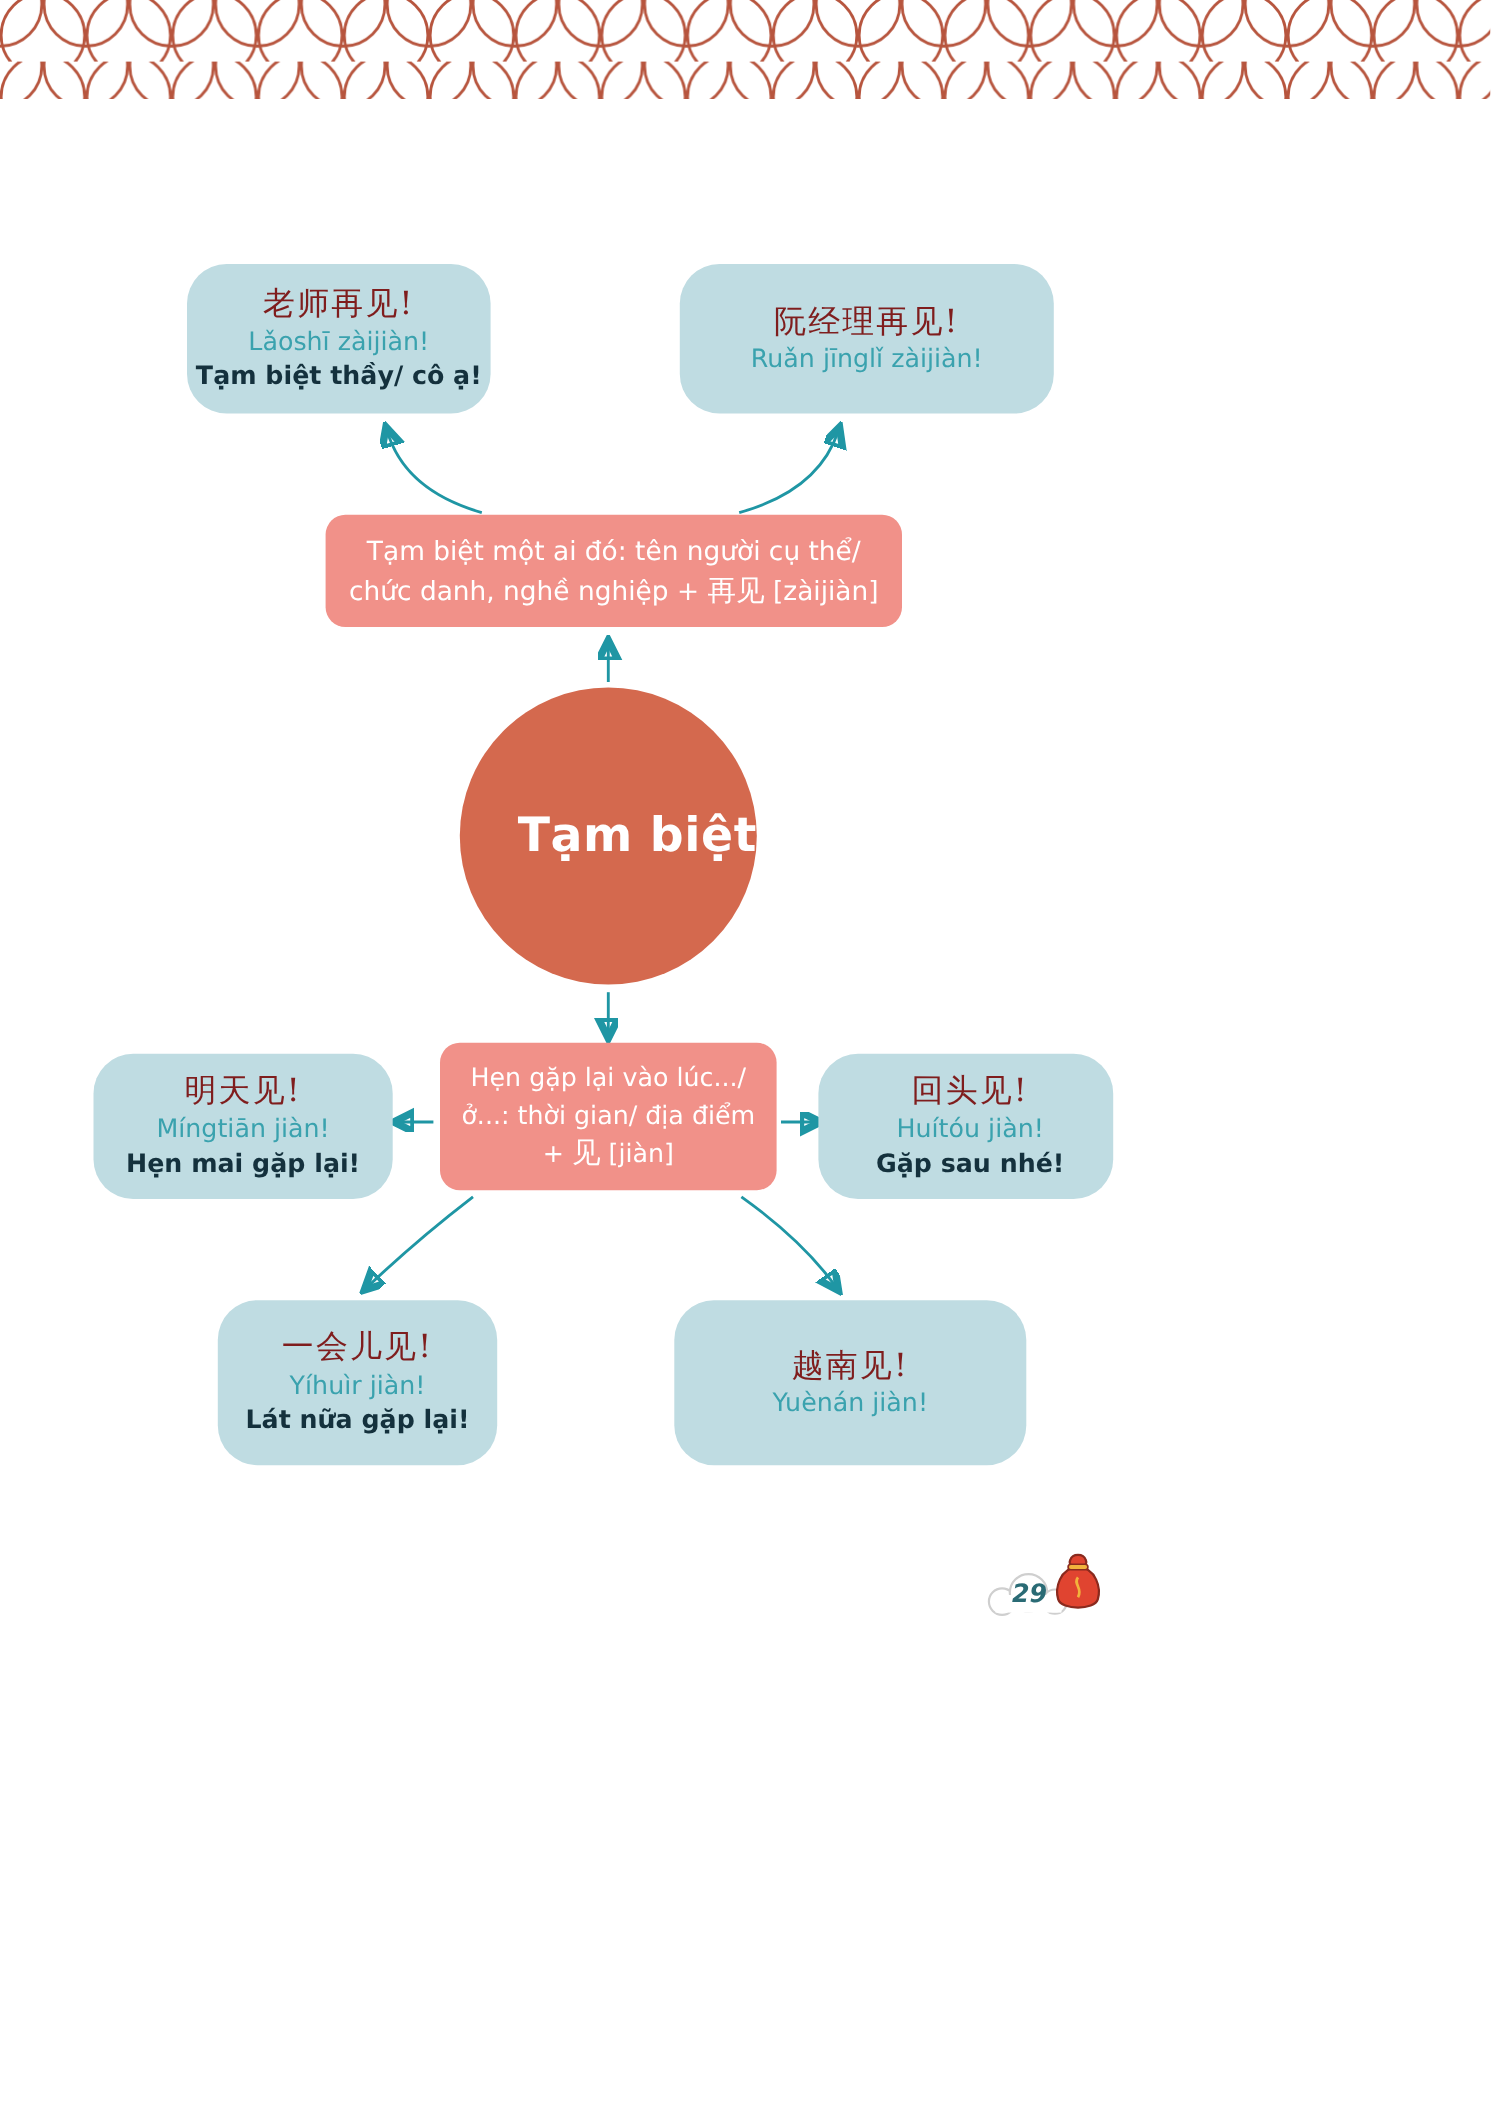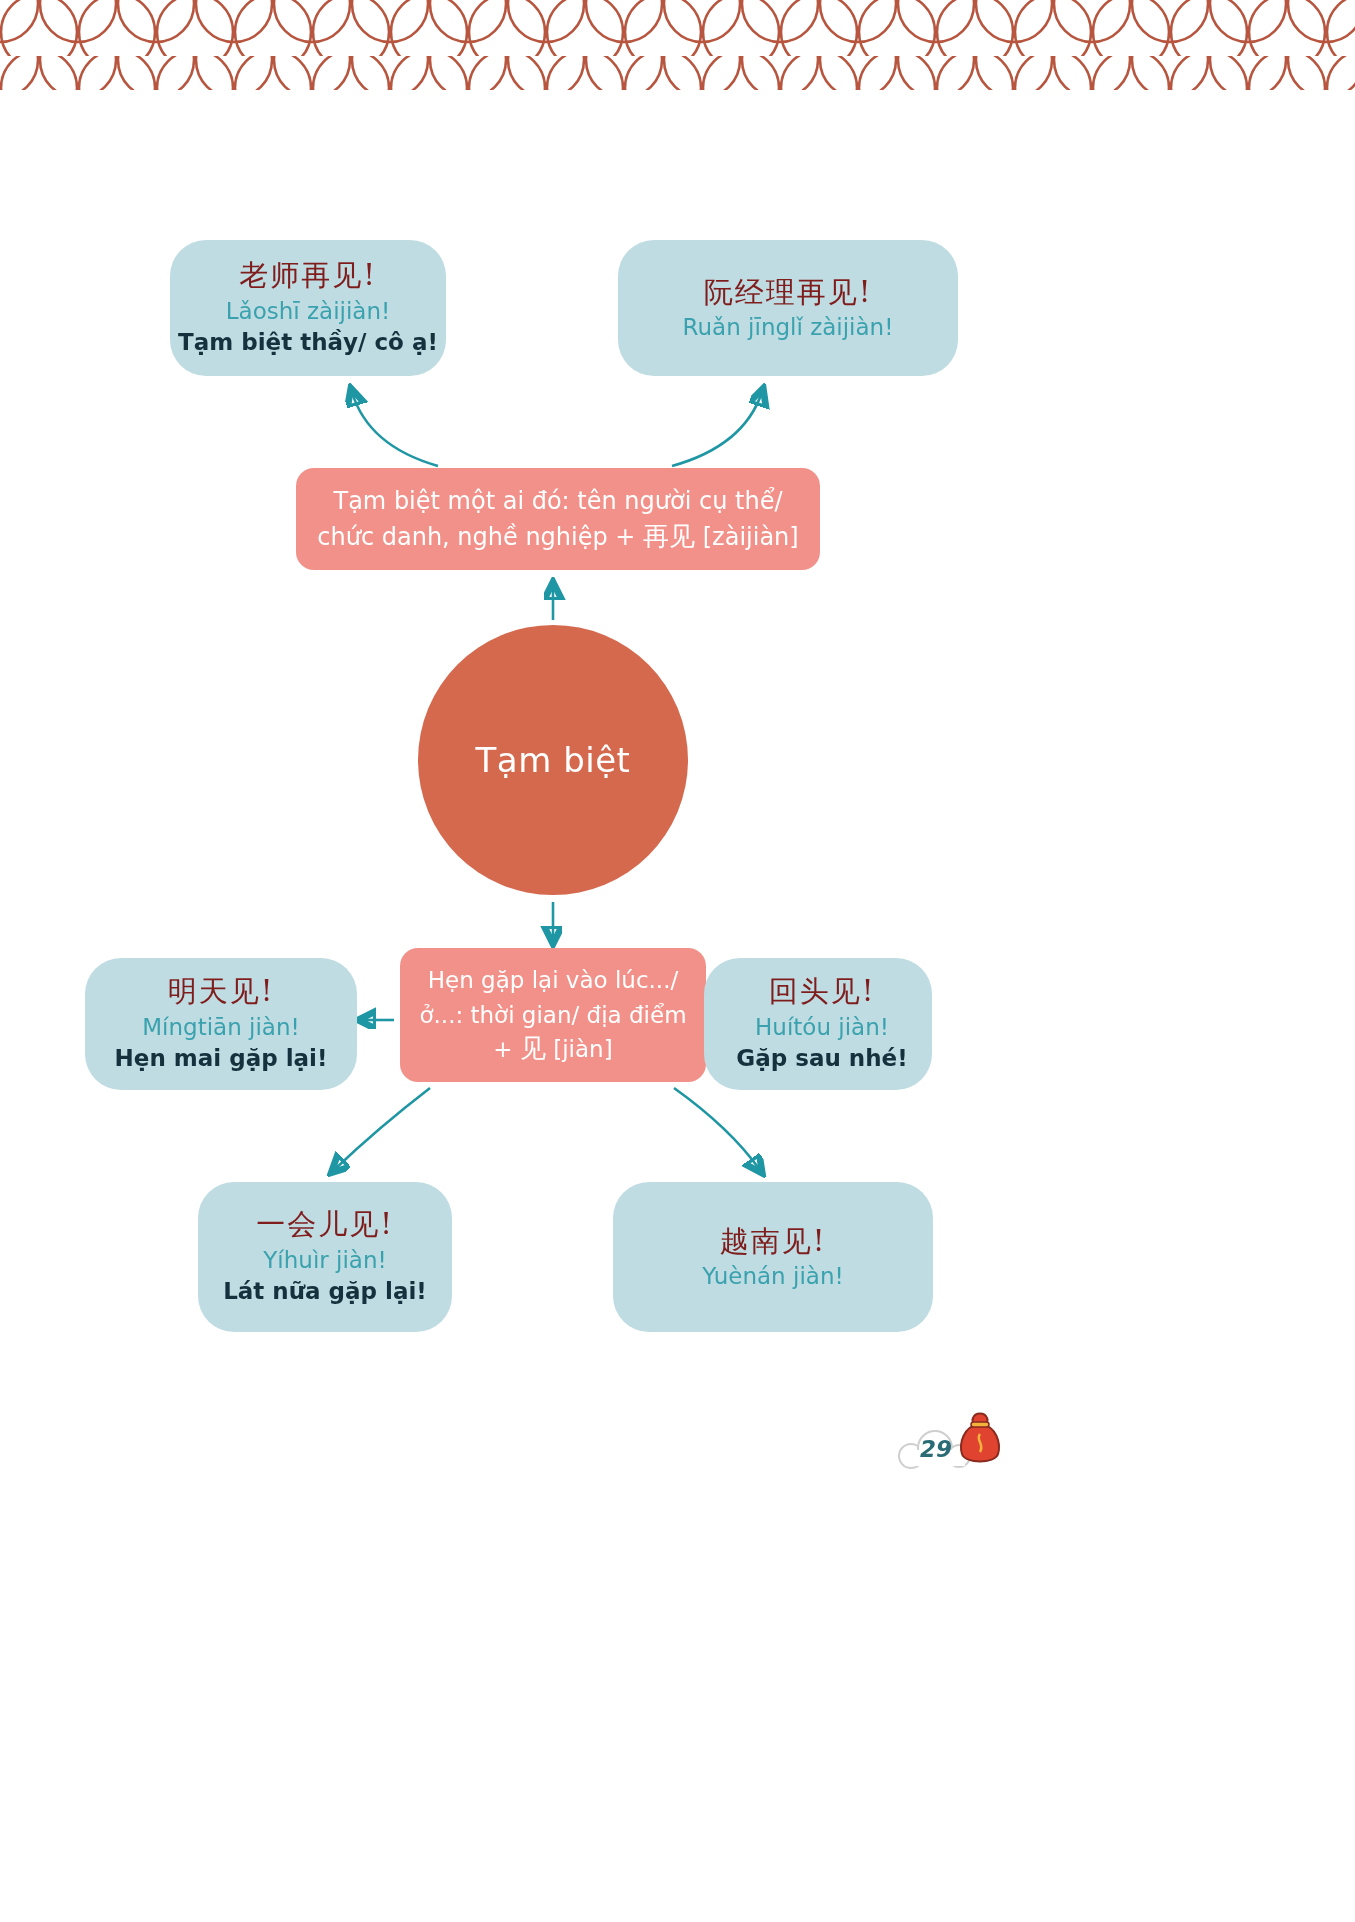--- a/index.html
+++ b/index.html
@@ -10,22 +10,22 @@
   }
   
   .scales{position:absolute;left:0;top:0;width:1355px;height:90px;}
   
   .arrows{position:absolute;left:0;top:0;width:1355px;height:1922px;pointer-events:none;}
   .arrows path{fill:none;stroke:#1f96a4;stroke-width:2.6px;}
   
   .circle{
     position:absolute;left:418px;top:625px;width:270px;height:270px;
     background:#d4694e;border-radius:50%;
-    display:flex;align-items:center;justify-content:center;
-    color:#ffffff;font-weight:normal;font-size:34px;letter-spacing:.5px;
+    display:flex;align-items:center;justify-content:flex-end;
+    color:#ffffff;font-weight:bold;font-size:43px;letter-spacing:.5px;
   }
   
   .rule{
     position:absolute;background:#f19189;border-radius:18px;
     color:#ffffff;text-align:center;font-size:24px;line-height:1.5;
     display:flex;align-items:center;justify-content:center;
     padding:12px 18px;box-sizing:border-box;
   }
   .rule-top{left:296px;top:468px;width:524px;height:102px;}
   .rule-bottom{left:400px;top:948px;width:306px;height:134px;font-size:23px;}
@@ -38,21 +38,21 @@
   }
   .hanzi{
     font-family:"DejaVu Serif","Liberation Serif",serif;
     font-size:29px;color:#7f1d1d;letter-spacing:2px;line-height:1.15;
   }
   .pinyin{color:#3aa2ae;font-size:23px;line-height:1.15;}
   .viet{color:#14313d;font-size:23px;font-weight:bold;line-height:1.2;}
   .b-top-left{left:170px;top:240px;width:276px;height:136px;}
   .b-top-right{left:618px;top:240px;width:340px;height:136px;}
   .b-mid-left{left:85px;top:958px;width:272px;height:132px;}
-  .b-mid-right{left:704px;top:958px;width:228px;height:132px;padding-left:16px;}
+  .b-mid-right{left:744px;top:958px;width:268px;height:132px;padding-left:16px;}
   .b-bot-left{left:198px;top:1182px;width:254px;height:150px;}
   .b-bot-right{left:613px;top:1182px;width:320px;height:150px;}
   
   .footer{position:absolute;left:893px;top:1408px;width:115px;height:66px;}
   .cloud{position:absolute;left:0;top:20px;width:84px;height:44px;}
   .page-num{
     position:absolute;left:26px;top:28px;width:34px;text-align:center;
     font-size:23px;font-weight:600;color:#2a6b75;font-style:italic;
   }
   .pouch{position:absolute;left:60px;top:2px;width:54px;height:60px;}

